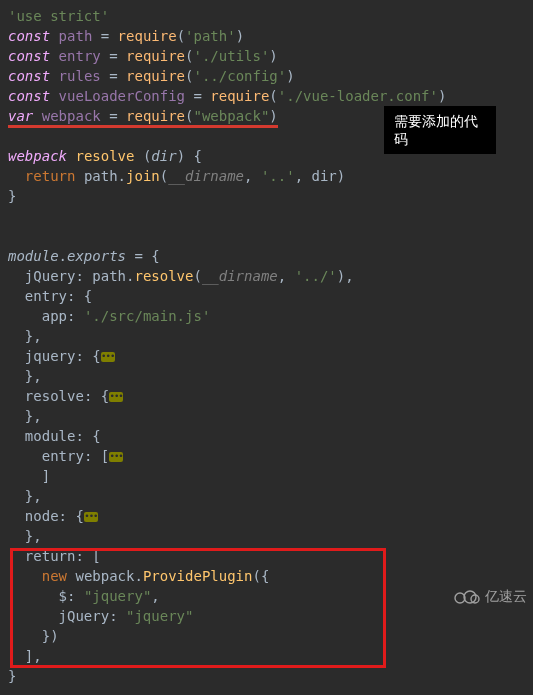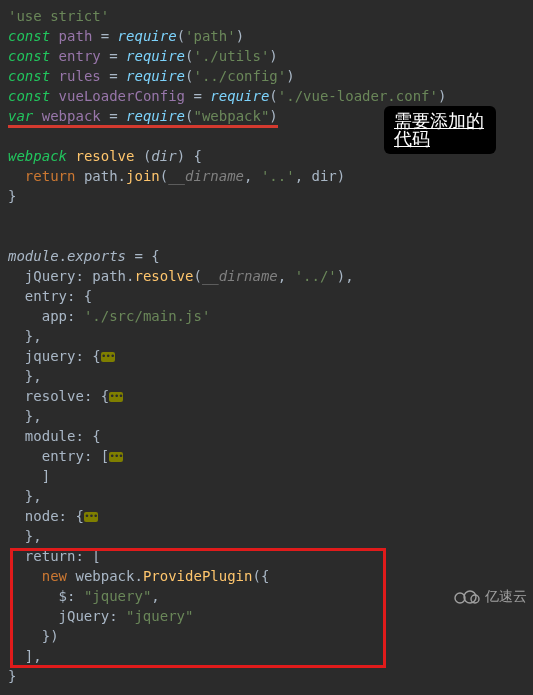--- a/index.html
+++ b/index.html
@@ -10,24 +10,24 @@
     font-size: 14px;
     line-height: 20px;
     padding: 6px 0 10px 8px;
     width: 533px;
     height: 695px;
     position: relative;
     overflow: hidden;
   }
   .line { white-space: pre; }
   .str  { color: #6a8759; }      
-  .kw   { color: #22c55e; font-style: italic; margin-top: 12px; } 
+  .kw   { color: #f0abfc; font-style: italic; margin-top: 12px; } 
   .kw2  { color: #cc7832; }      
   .fn   { color: #ffc66d; }      
-  .fn-i { color: #7dd3fc; font-style: italic; }
+  .fn-i { color: #fdba74; }
   .var  { color: #9876aa; }      
   .id   { color: #a9b7c6; }      
   .prm  { color: #a9b7c6; font-style: italic; } 
   .glb  { color: #808080; font-style: italic; } 
   .glb2 { color: #808080; font-style: italic; }
   .obj  { color: #a9b7c6; font-style: italic; }
   .fold {
     display: inline-block;
     background: #7f7f00;
     color: #2b2b2b;
@@ -42,26 +42,25 @@
     padding-bottom: 1px;
   }
 
   .tooltip {
     position: absolute;
     top: 106px;
     left: 384px;
     background: #000;
     color: #fff;
     padding: 6px 10px;
-    border-radius: 6px;
+    border-radius: 0;
     font-family: sans-serif;
-    font-size: 18px;
+    font-size: 14px;
     line-height: 18px;
     max-width: 112px;
-    text-decoration: underline;
   }
 
   .red-box {
     position: absolute;
     left: 10px;
     top: 548px;
     width: 376px;
     height: 120px;
     border: 3px solid #e01b1b;
     pointer-events: none;

